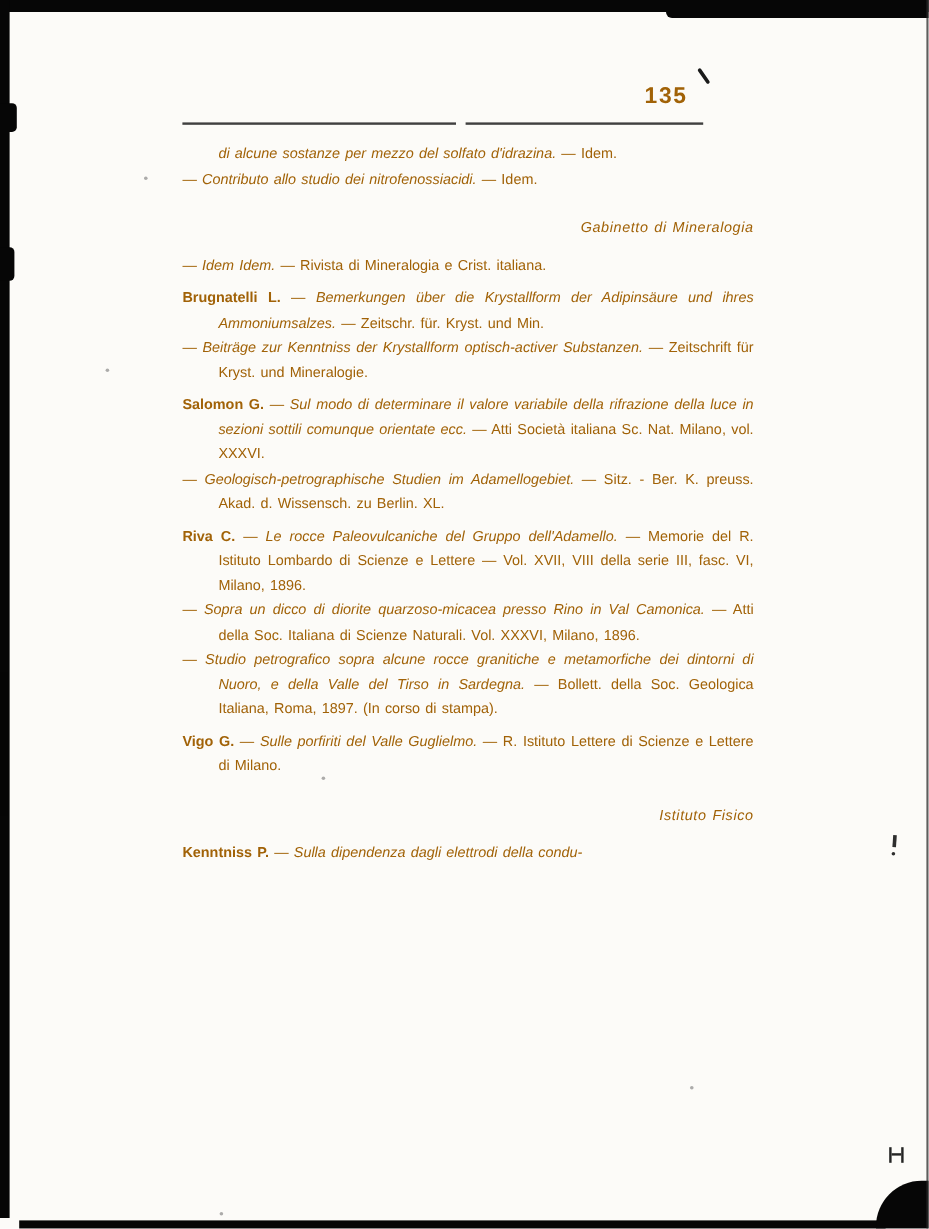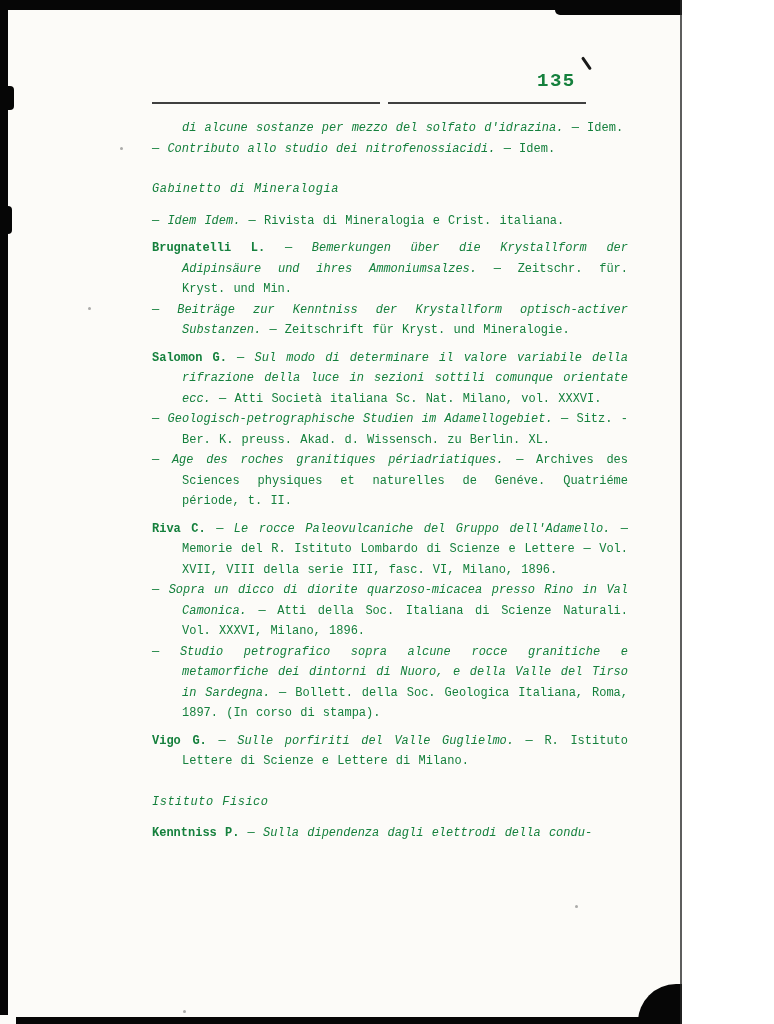--- a/index.html
+++ b/index.html
@@ -1,20 +1,20 @@
 <!DOCTYPE html>
 <html><head>
 <meta charset="utf-8">
 <style>
   html,body { margin:0; padding:0; background:#ffffff; }
   .page {
-    position:relative; width:682px; height:1024px; overflow:hidden;
+    position:relative; width:774px; height:1024px; overflow:hidden;
     background:#fcfbf8;
-    font-family:Liberation Mono, monospace;
-    color:#15803d;
+    font-family:Liberation Sans, sans-serif;
+    color:#a16207;
   }
   
   .artifact { position:absolute; background:#060606; }
   .edge-top { left:0; top:0; width:774px; height:10px; }
   .edge-top-right { left:555px; top:0; width:219px; height:15px; border-radius:0 0 0 5px; }
   .edge-left { left:0; top:0; width:8px; height:1015px; }
   .blob-left-1 { left:0; top:86px; width:14px; height:24px; border-radius:0 4px 4px 0; }
   .blob-left-2 { left:0; top:206px; width:12px; height:28px; border-radius:0 4px 4px 0; }
   .blob-left-3 { left:0; top:560px; width:6px; height:120px; opacity:.85; }
   .edge-bottom { left:16px; bottom:0; width:722px; height:7px; }
@@ -38,21 +38,21 @@
   .rule-seg.b { left:236px; width:198px; }
   
   .content {
     position:absolute; left:152px; top:118px; width:476px;
     font-size:12px; line-height:20.5px; word-spacing:1px; text-align:justify;
   }
   .entry { margin:0; padding-left:30px; text-indent:-30px; text-align:justify; }
   .entry.continuation { text-indent:0; }
   .entry.author { margin-top:7px; }
   .section-heading {
-    text-align:left; font-style:italic; margin:20px 0 11px 0; letter-spacing:.5px;
+    text-align:right; font-style:italic; margin:20px 0 11px 0; letter-spacing:.5px;
   }
   .bold { font-weight:bold; font-style:normal; }
   .italic { font-style:italic; }
   .roman { font-style:normal; }
 </style>
 </head>
 <body>
 
 <div class="page">
 
@@ -86,21 +86,20 @@
         <p class="entry continuation"><span class="italic">di alcune sostanze per mezzo del solfato d'idrazina.</span><span class="roman"> — Idem.</span></p>
         <p class="entry dash"><span class="roman">— </span><span class="italic">Contributo allo studio dei nitrofenossiacidi.</span><span class="roman"> — Idem.</span></p>
       </div>
     <div id="sections">
         <div class="section-heading">Gabinetto di Mineralogia</div>
         <p class="entry dash"><span class="roman">— </span><span class="italic">Idem Idem.</span><span class="roman"> — Rivista di Mineralogia e Crist. italiana.</span></p>
         <p class="entry author"><span class="bold">Brugnatelli L.</span><span class="roman"> — </span><span class="italic">Bemerkungen über die Krystallform der Adipinsäure und ihres Ammoniumsalzes.</span><span class="roman"> — Zeitschr. für. Kryst. und Min.</span></p>
         <p class="entry dash"><span class="roman">— </span><span class="italic">Beiträge zur Kenntniss der Krystallform optisch-activer Substanzen.</span><span class="roman"> — Zeitschrift für Kryst. und Mineralogie.</span></p>
         <p class="entry author"><span class="bold">Salomon G.</span><span class="roman"> — </span><span class="italic">Sul modo di determinare il valore variabile della rifrazione della luce in sezioni sottili comunque orientate ecc.</span><span class="roman"> — Atti Società italiana Sc. Nat. Milano, vol. XXXVI.</span></p>
         <p class="entry dash"><span class="roman">— </span><span class="italic">Geologisch-petrographische Studien im Adamellogebiet.</span><span class="roman"> — Sitz. - Ber. K. preuss. Akad. d. Wissensch. zu Berlin. XL.</span></p>
-        <p class="entry dash"><span class="roman">— </span><span class="italic">Age des roches granitiques périadriatiques.</span><span class="roman"> — Archives des Sciences physiques et naturelles de Genéve. Quatriéme période, t. II.</span></p>
         <p class="entry author"><span class="bold">Riva C.</span><span class="roman"> — </span><span class="italic">Le rocce Paleovulcaniche del Gruppo dell'Adamello.</span><span class="roman"> — Memorie del R. Istituto Lombardo di Scienze e Lettere — Vol. XVII, VIII della serie III, fasc. VI, Milano, 1896.</span></p>
         <p class="entry dash"><span class="roman">— </span><span class="italic">Sopra un dicco di diorite quarzoso-micacea presso Rino in Val Camonica.</span><span class="roman"> — Atti della Soc. Italiana di Scienze Naturali. Vol. XXXVI, Milano, 1896.</span></p>
         <p class="entry dash"><span class="roman">— </span><span class="italic">Studio petrografico sopra alcune rocce granitiche e metamorfiche dei dintorni di Nuoro, e della Valle del Tirso in Sardegna.</span><span class="roman"> — Bollett. della Soc. Geologica Italiana, Roma, 1897. (In corso di stampa).</span></p>
         <p class="entry author"><span class="bold">Vigo G.</span><span class="roman"> — </span><span class="italic">Sulle porfiriti del Valle Guglielmo.</span><span class="roman"> — R. Istituto Lettere di Scienze e Lettere di Milano.</span></p>
         <div class="section-heading">Istituto Fisico</div>
         <p class="entry author"><span class="bold">Kenntniss P.</span><span class="roman"> — </span><span class="italic">Sulla dipendenza dagli elettrodi della condu-</span></p>
       </div>
   </div>
 </div>
 

